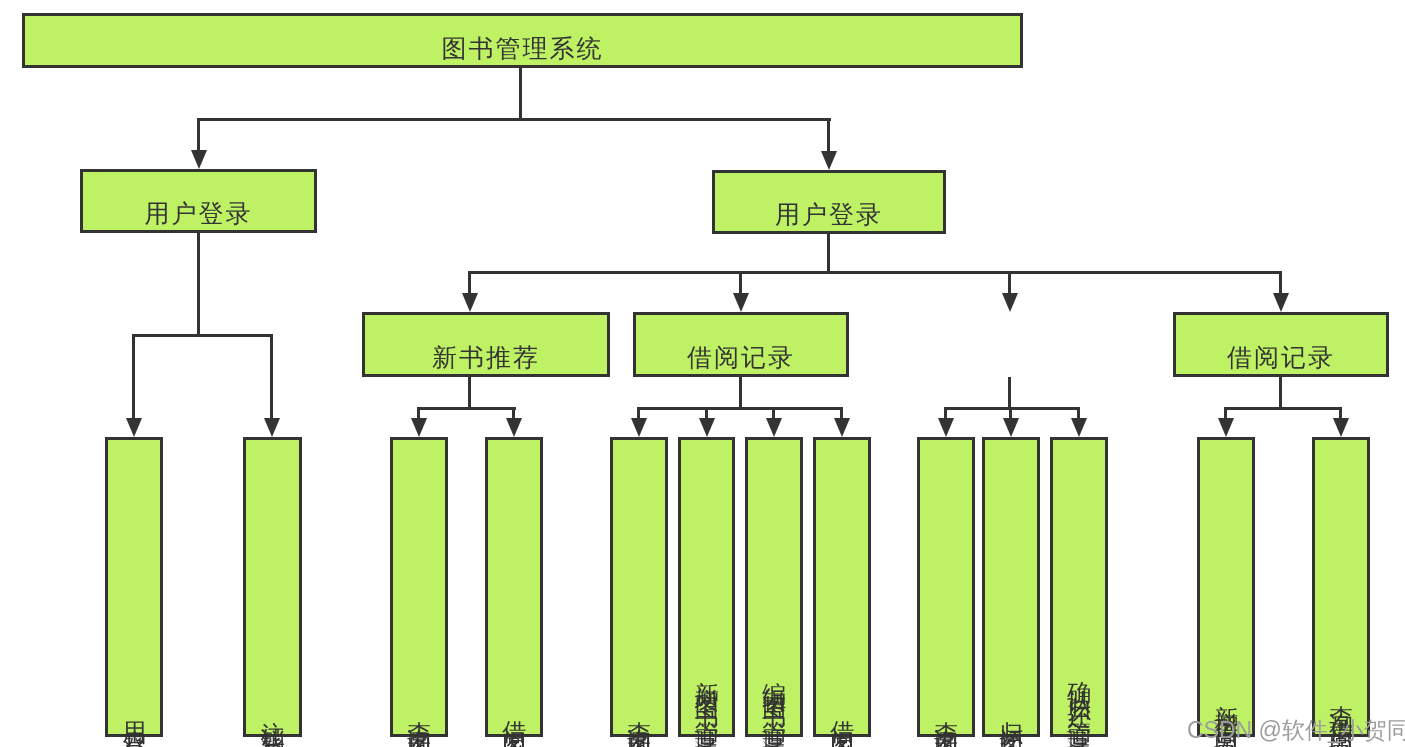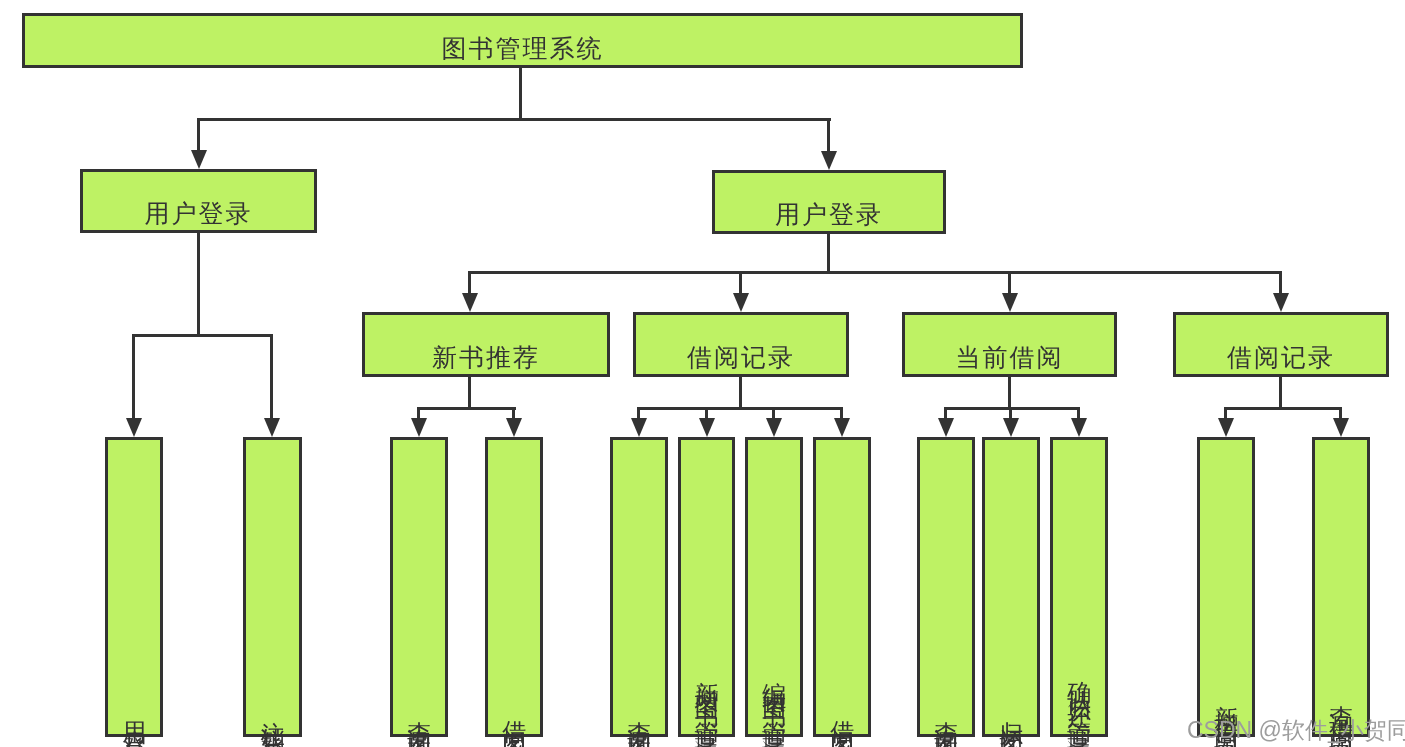--- a/index.html
+++ b/index.html
@@ -123,23 +123,20 @@
   </div>
 
   <div class="box hbox" style="left:362px;top:312px;width:248px;height:65px">
     <span>新书推荐</span>
   </div>
 
   <div class="box hbox" style="left:633px;top:312px;width:216px;height:65px">
     <span>借阅记录</span>
   </div>
 
-  <div class="box hbox" style="left:902px;top:312px;width:215px;height:65px">
-    <span>当前借阅</span>
-  </div>
 
   <div class="box hbox" style="left:1173px;top:312px;width:216px;height:65px">
     <span>借阅记录</span>
   </div>
 
   <div class="box vbox" style="left:105px;top:437px;width:58px;height:300px">
     <span>用户登录</span>
   </div>
   <div class="box vbox" style="left:243px;top:437px;width:59px;height:300px">
     <span>注销登录</span>

